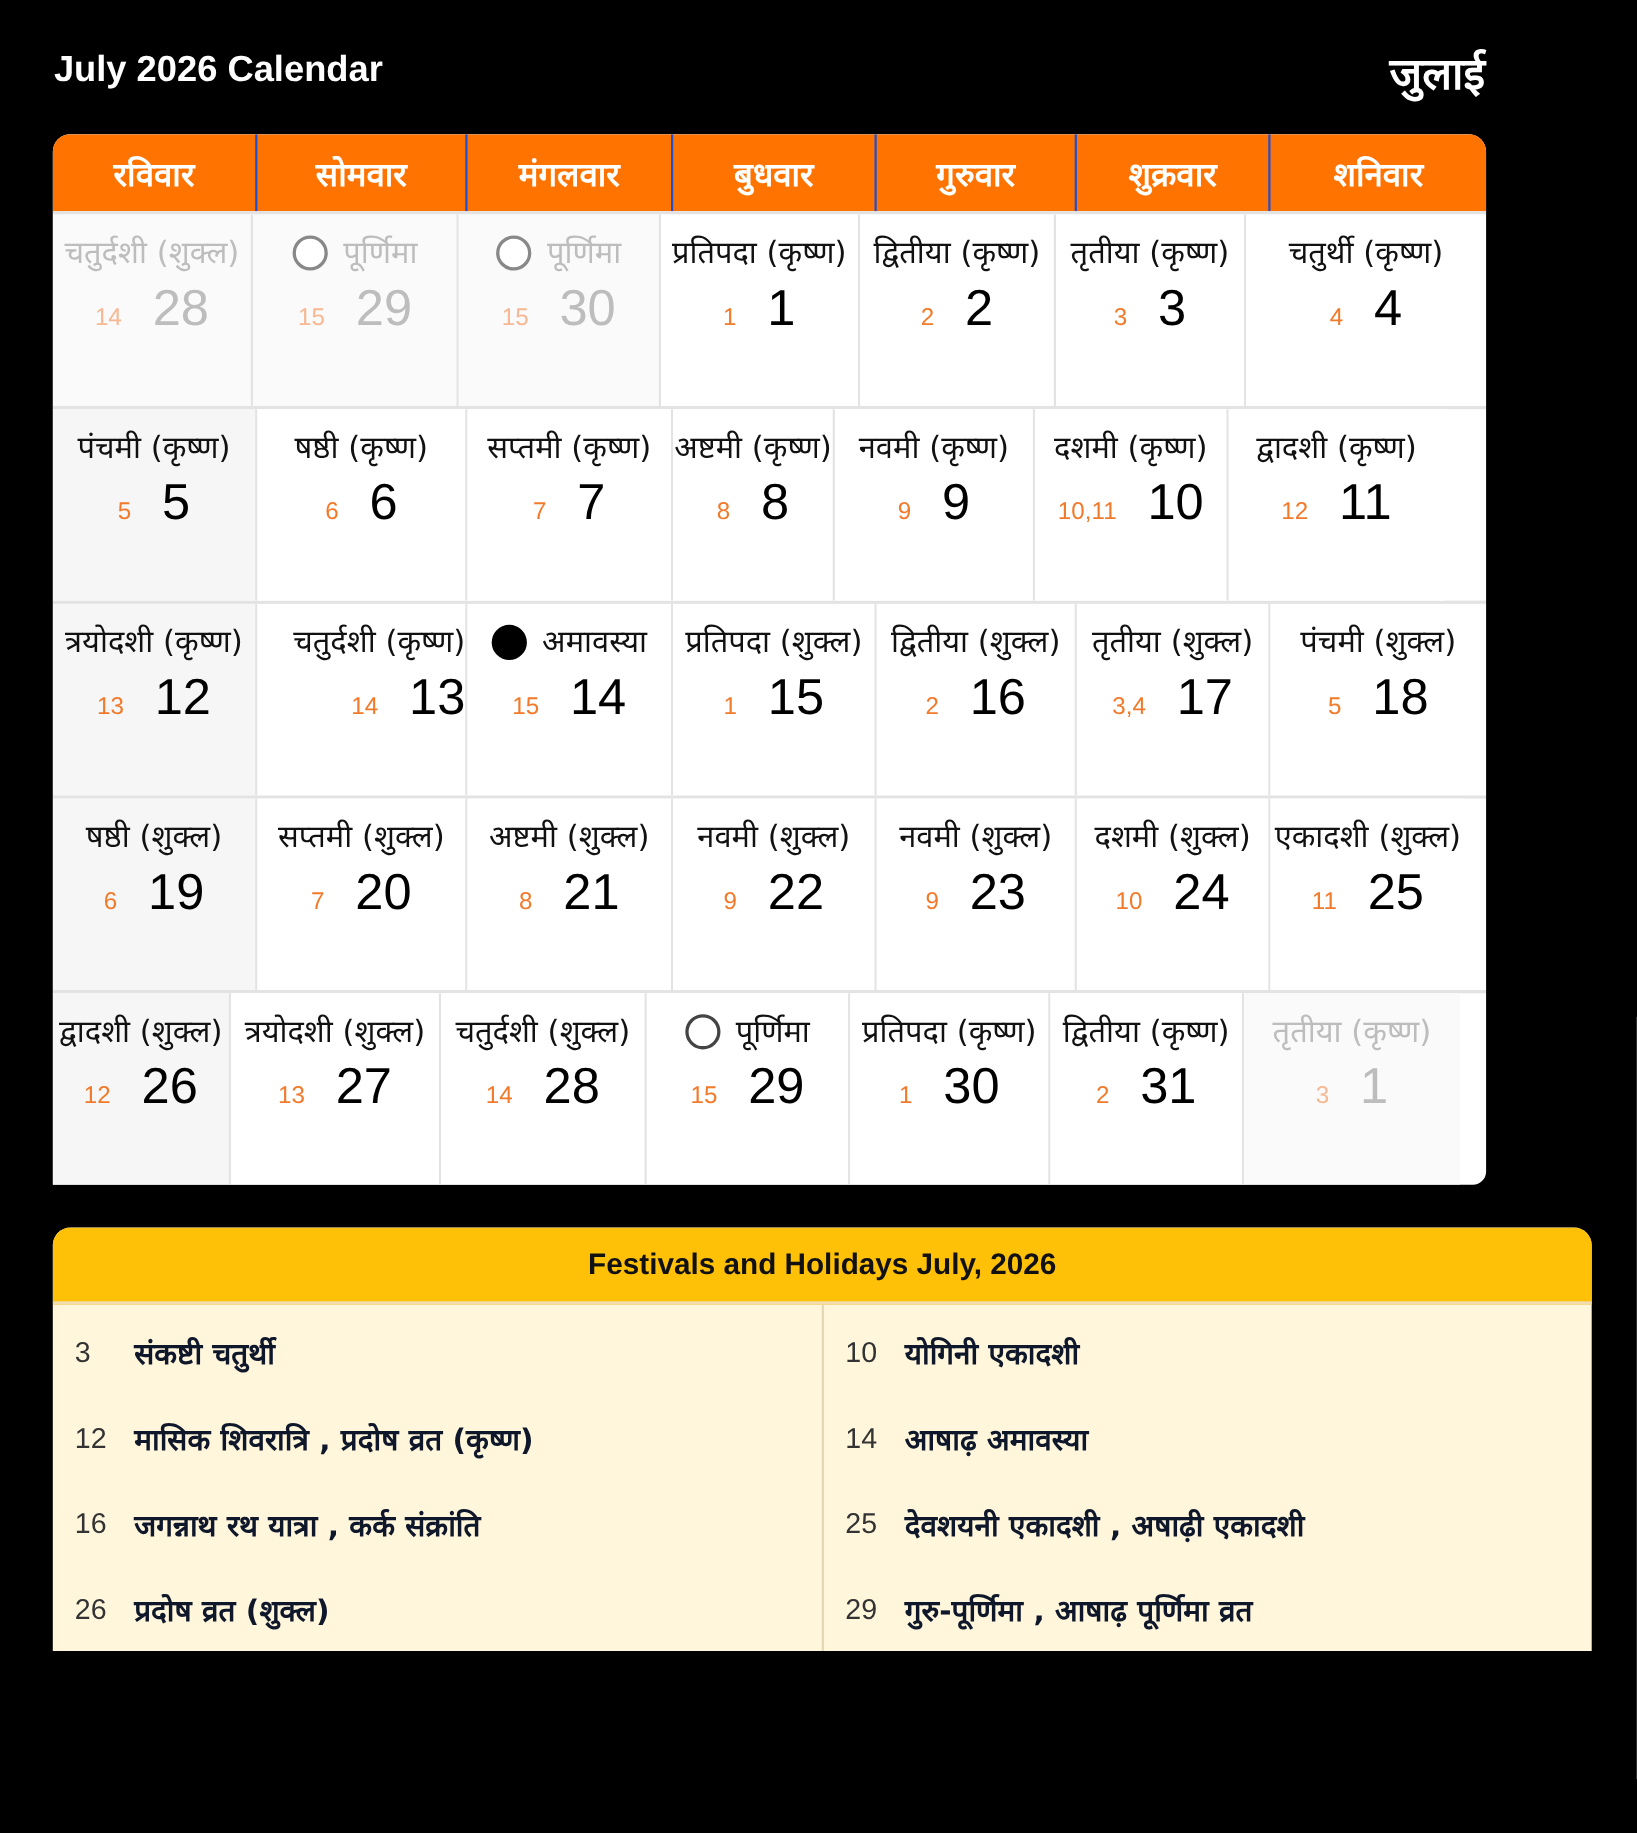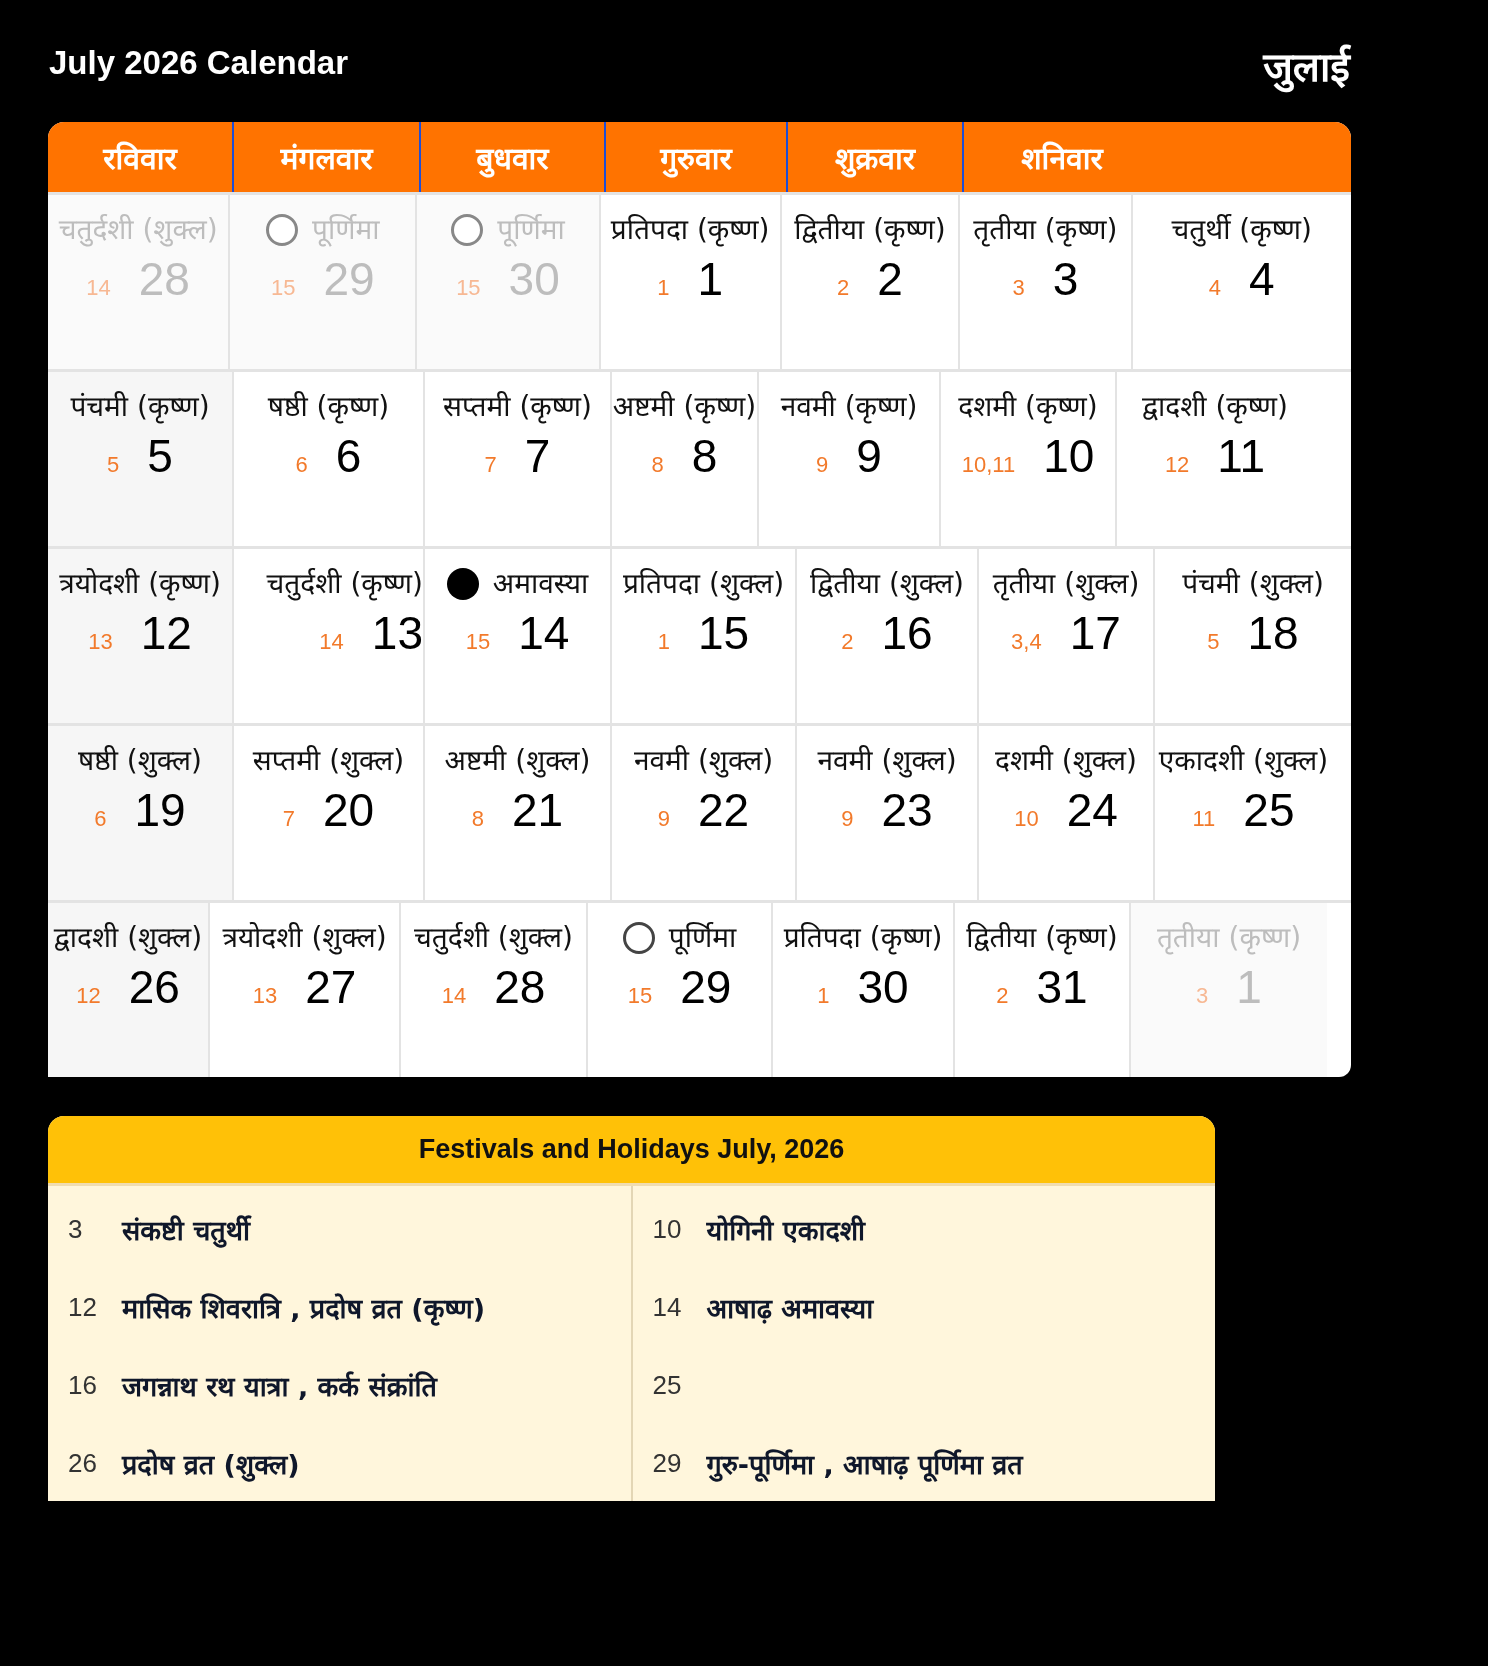--- a/index.html
+++ b/index.html
@@ -48,21 +48,21 @@
   .moon.full { border:3px solid #444; background:#fff; }
   .moon.new { background:#000; }
   .nums { display:flex; align-items:baseline; gap:28px; margin-top:2px; }
   .tnum { font-size:22px; color:#F27A2B; }
   .dnum { font-size:46px; color:#000; line-height:52px; }
   .cell.other .tithi, .cell.other .dnum { color:#bdbdbd; }
   .cell.other .tnum { color:#f7b893; }
   .cell.other .moon.full { border-color:#888; }
 
   .fest {
-    position:absolute; left:48px; top:1116px; width:1167px; height:385px;
+    position:absolute; left:48px; top:1116px; width:1399px; height:385px;
     background:#FFF6DC; border-radius:16px 16px 0 0; overflow:hidden;
   }
   .fest-head {
     height:70px; background:#FFC107; display:flex; align-items:center; justify-content:center;
     font-size:27px; font-weight:bold; color:#111; border-bottom:3px solid #f0dcb0;
     box-sizing:border-box;
   }
   .fest-body { display:flex; height:315px; }
   .fest-col { flex:1; box-sizing:border-box; padding-top:4px; }
   .fest-col.left { border-right:2px solid #e3d6b5; }
@@ -75,20 +75,21 @@
 </style>
 </head>
 <body>
 
 <div class="title">July 2026 Calendar</div>
 <div class="month-hindi">जुलाई</div>
 
 <div class="cal">
   <div class="cal-head">
     <div class="hd" style="width:186px">रविवार</div>
+    <div class="hd" style="width:191px">सोमवार</div>
     <div class="hd" style="width:187px">मंगलवार</div>
     <div class="hd" style="width:185px">बुधवार</div>
     <div class="hd" style="width:182px">गुरुवार</div>
     <div class="hd" style="width:176px">शुक्रवार</div>
     <div class="hd" style="width:196px">शनिवार</div>
   </div>
   <div class="cal-body" id="cal-body">
       <div class="cal-row">
         <div class="cell sun other" style="width: 186px;">
           <div class="tithi">चतुर्दशी (शुक्ल)</div>
@@ -384,20 +385,21 @@
       <div class="fest-item">
         <span class="fd">10</span>
         <span class="fn">योगिनी एकादशी</span>
       </div>
       <div class="fest-item">
         <span class="fd">14</span>
         <span class="fn">आषाढ़ अमावस्या</span>
       </div>
       <div class="fest-item">
         <span class="fd">25</span>
+        <span class="fn">देवशयनी एकादशी , अषाढ़ी एकादशी</span>
       </div>
       <div class="fest-item">
         <span class="fd">29</span>
         <span class="fn">गुरु-पूर्णिमा , आषाढ़ पूर्णिमा व्रत</span>
       </div>
     </div>
   </div>
 </div>
 
 </body></html>

